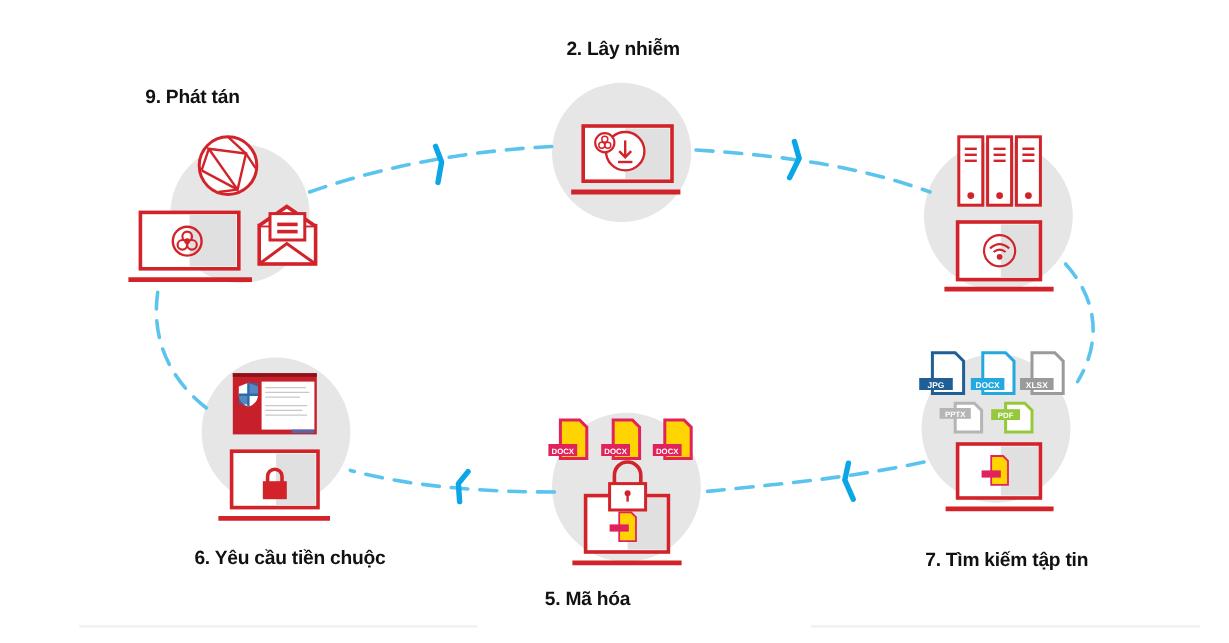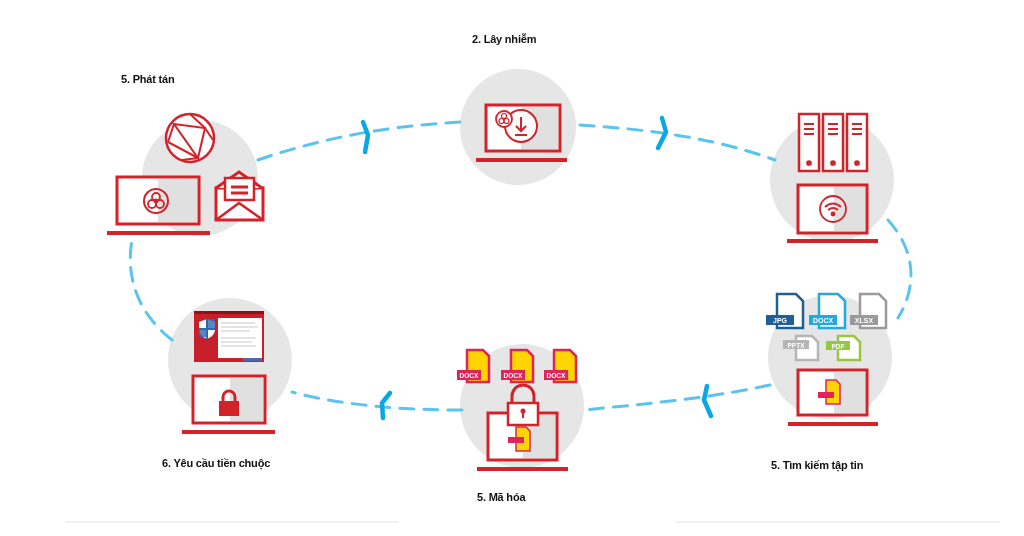--- a/index.html
+++ b/index.html
@@ -1,19 +1,19 @@
 <!DOCTYPE html>
 <html><head>
 <meta charset="utf-8">
 <style>
   html, body { margin:0; padding:0; background:#ffffff; }
   body { width:1024px; height:536px; position:relative; overflow:hidden;
          font-family:"Liberation Sans", "DejaVu Sans", sans-serif; }
   #stage { position:absolute; left:0; top:0; width:1024px; height:536px; }
-  .label { position:absolute; font-weight:bold; font-size:11px; color:#111;
+  .label { position:absolute; font-weight:bold; font-size:16px; color:#111;
            white-space:nowrap; letter-spacing:-0.2px; }
   .baseline-rule { position:absolute; height:2px; background:#f0f0f0; top:521px; }
 </style>
 </head>
 <body>
 
 <div id="stage">
   <svg width="1024" height="536" viewBox="0 0 1024 536" xmlns="http://www.w3.org/2000/svg">
 
     <g>
@@ -220,21 +220,21 @@
         <rect x="193" y="376" width="72" height="47" fill="#fff" stroke="#d2232a" stroke-width="3"></rect>
         <rect x="230" y="378" width="33" height="43" fill="#e0e0e0"></rect>
         <line x1="182" y1="432" x2="275" y2="432" stroke="#d2232a" stroke-width="4"></line>
         <path d="M223 402 v-5 a6 6 0 0 1 12 0 v5" fill="none" stroke="#d2232a" stroke-width="3"></path>
         <rect x="219" y="401" width="20" height="15" fill="#d2232a"></rect>
       </g>
     </g>
   </svg>
 
   
-  <div class="label" style="left:121px; top:73px;">5. Phát tán</div>
+  <div class="label" style="left:121px; top:73px;">9. Phát tán</div>
   <div class="label" style="left:472px; top:33px;">2. Lây nhiễm</div>
-  <div class="label" style="left:771px; top:459px;">5. Tìm kiếm tập tin</div>
-  <div class="label" style="left:477px; top:491px;">5. Mã hóa</div>
+  <div class="label" style="left:771px; top:459px;">7. Tìm kiếm tập tin</div>
+  <div class="label" style="left:454px; top:491px;">5. Mã hóa</div>
   <div class="label" style="left:146px; top:457px;margin-left:16px;">6. Yêu cầu tiền chuộc</div>
 
   <div class="baseline-rule" style="left:66px; width:332px;"></div>
   <div class="baseline-rule" style="left:676px; width:324px;"></div>
 </div>
 
 </body></html>

